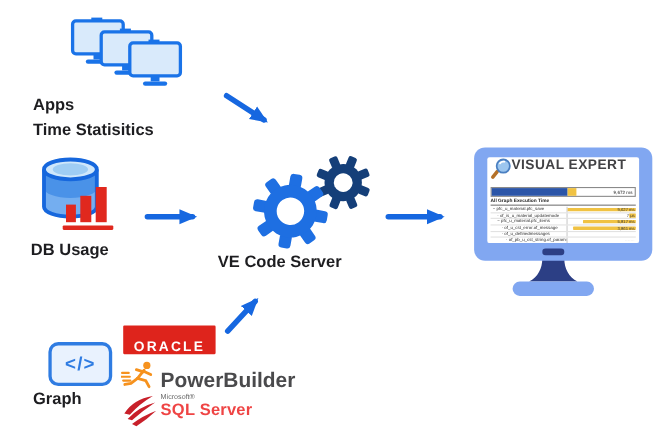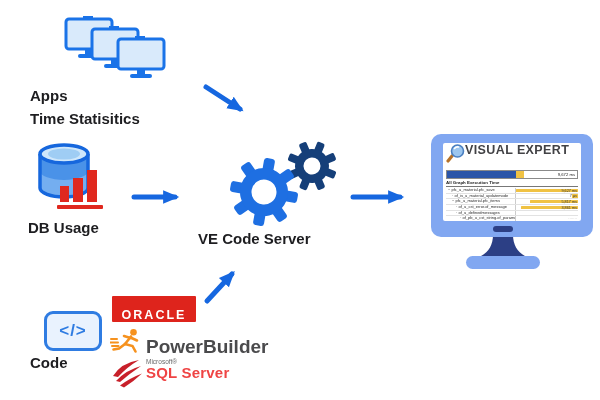--- a/index.html
+++ b/index.html
@@ -103,21 +103,21 @@
       <rect x="21" y="63" width="46" height="4" rx="1" fill="#e0281e"></rect>
     </g>
   </svg>
   <div class="abs lbl" style="left:28px;top:216px;width:115px;">
     <div>DB Usage</div>
   </div>
 
   <div id="code-badge" class="abs">
     <span>&lt;/&gt;</span>
   </div>
-  <div class="abs lbl" style="left:30px;top:351px;width:85px;">Code</div>
+  <div class="abs lbl" style="left:30px;top:351px;width:85px;">Graph</div>
 
   <div id="oracle-box" class="abs">
     <span>ORACLE</span>
   </div>
 
   <svg class="abs" style="left:110px;top:328px;" width="36" height="27" viewBox="0 0 36 27">
     <g stroke="#f6921e" stroke-width="2.6" stroke-linecap="round" fill="none">
       <path d="M21,8.5 L15,16"></path>
       <path d="M20.5,9.5 L27,12.5"></path>
       <path d="M20.5,10 L14,8"></path>

